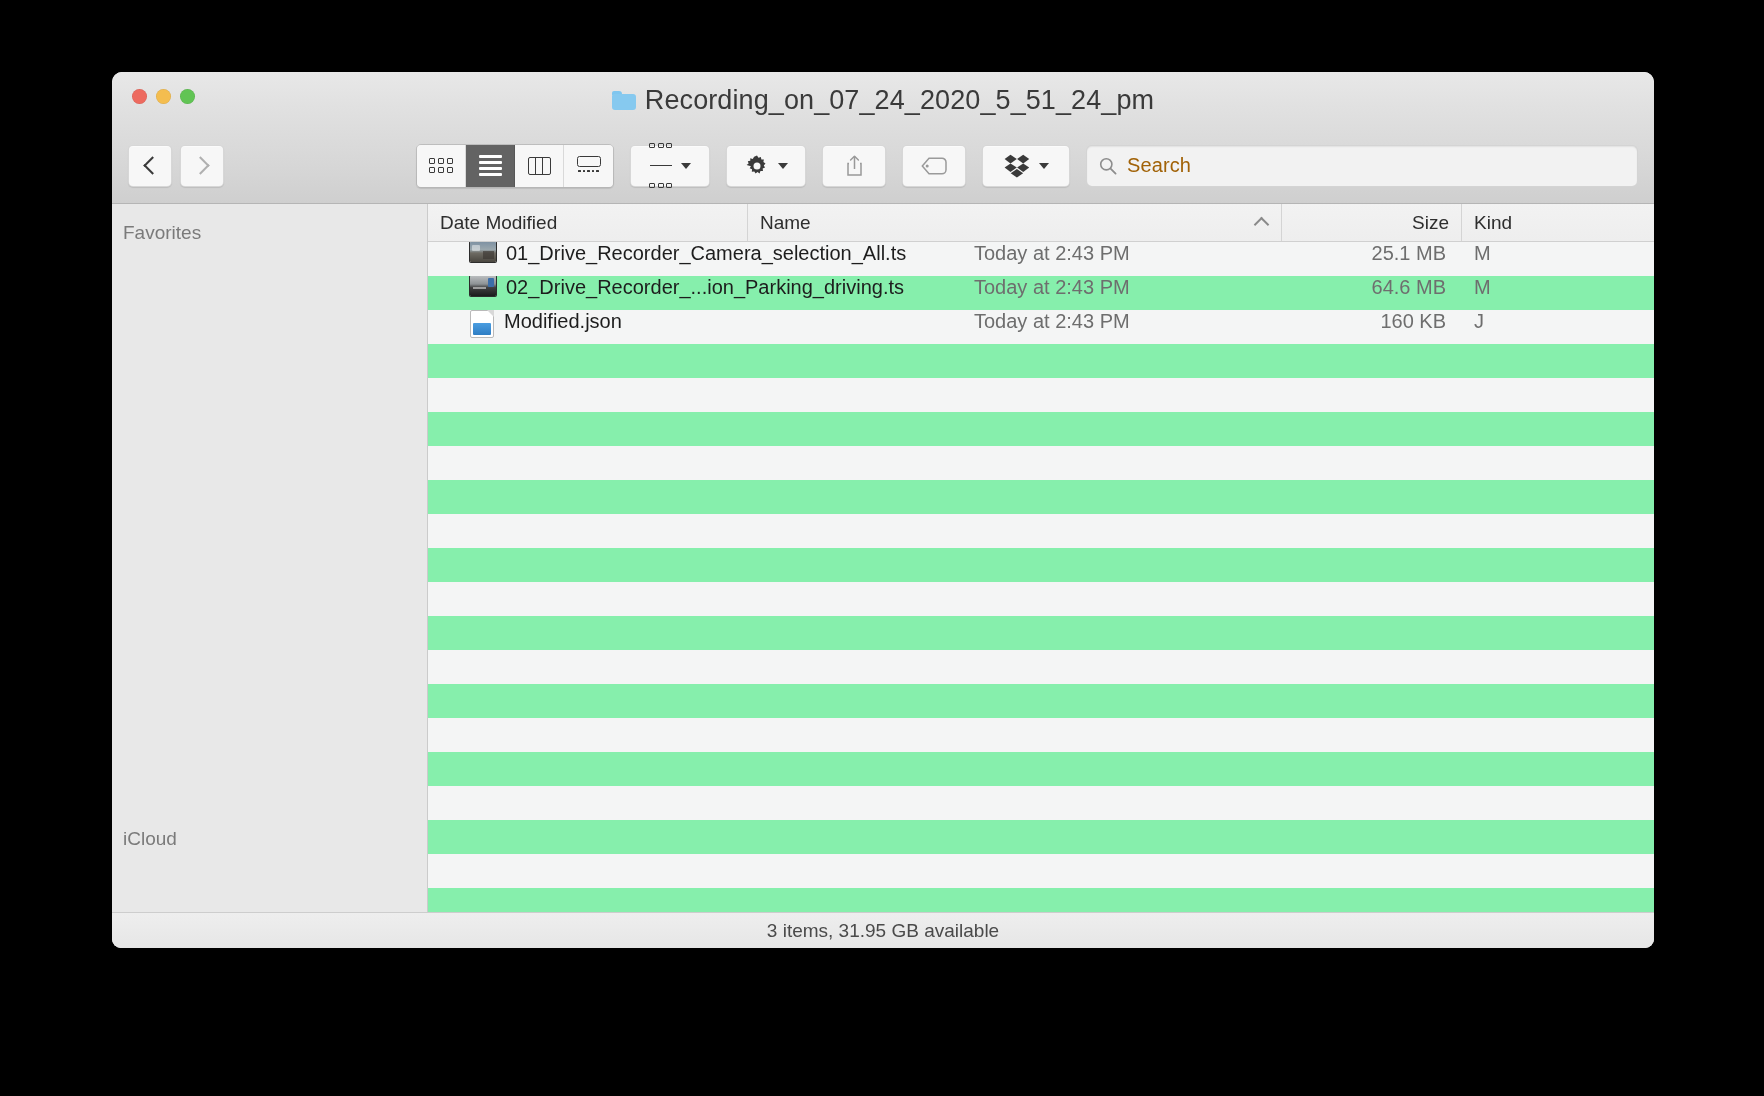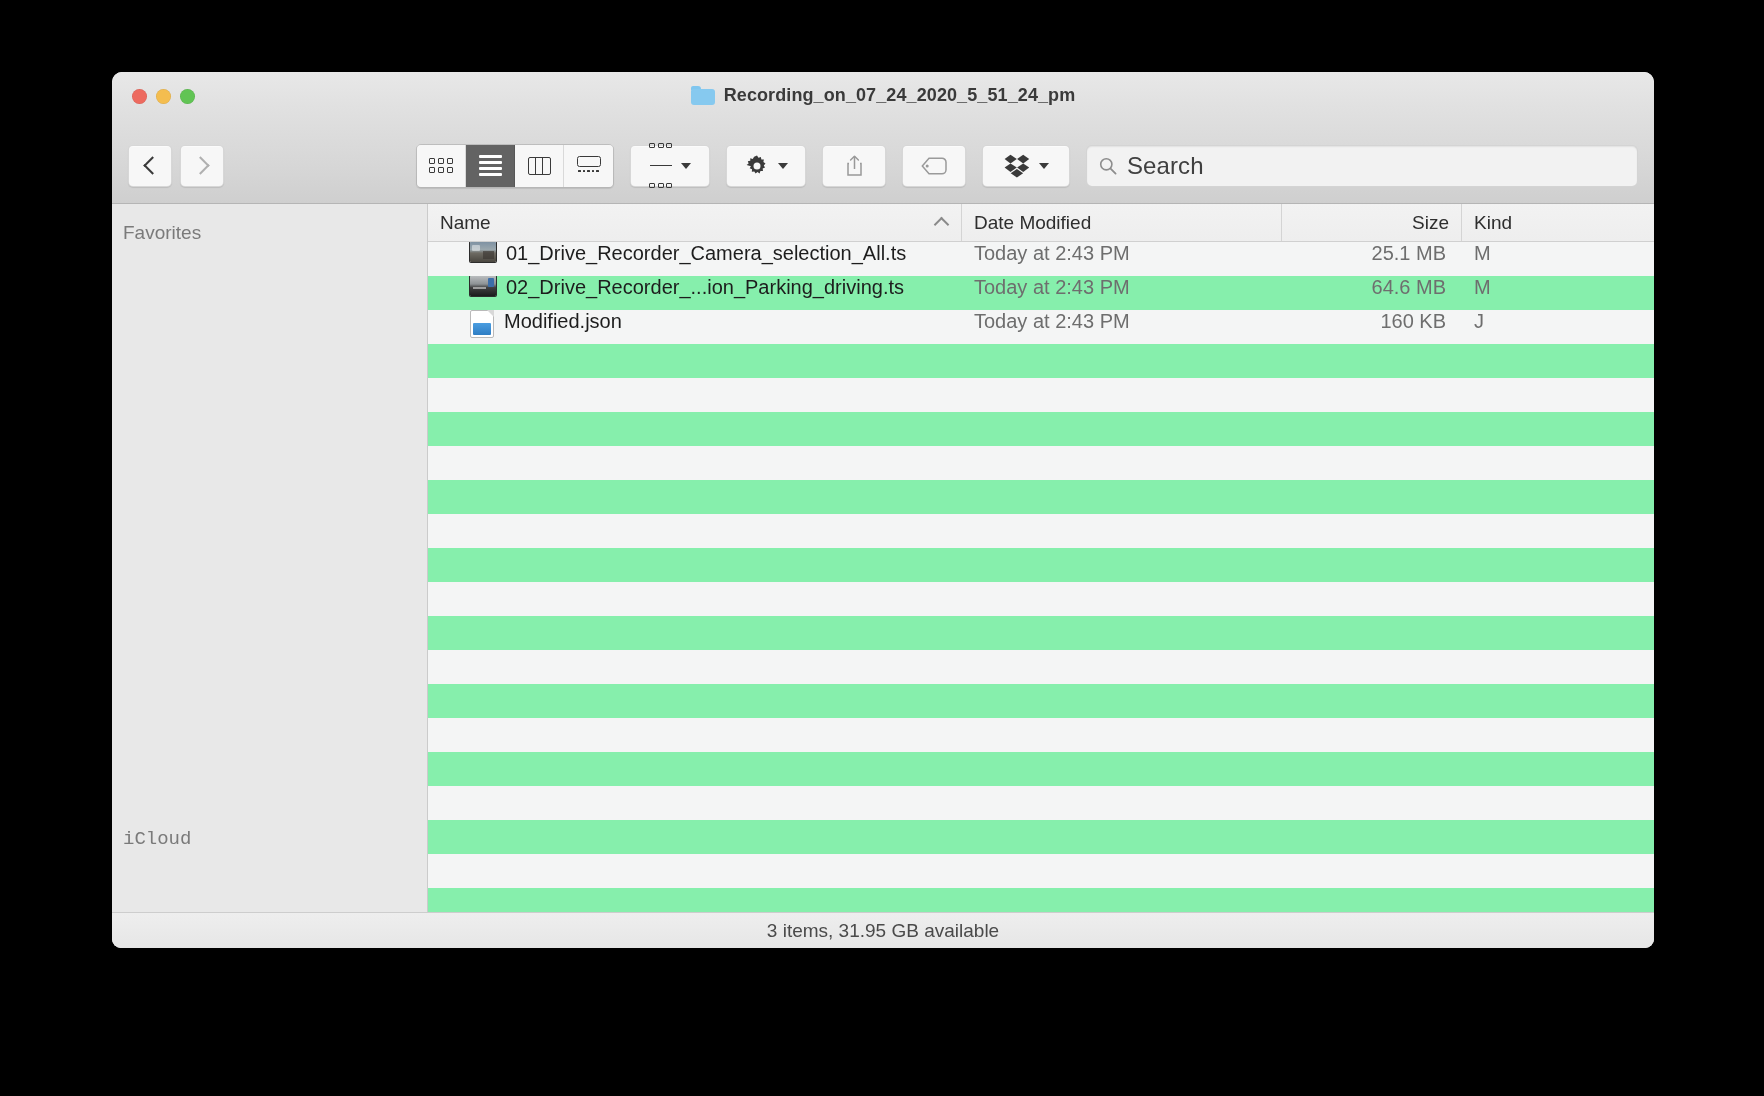--- a/index.html
+++ b/index.html
@@ -62,23 +62,23 @@
     left: 0;
     right: 0;
     top: 13px;
     display: flex;
     align-items: center;
     justify-content: center;
     gap: 9px;
     pointer-events: none;
   }
   .title-text {
-    font-size: 18px;
+    font-size: 27px;
     color: #3a3a3a;
-    font-weight: 700;
+    font-weight: 400;
     letter-spacing: 0.1px;
     white-space: nowrap;
     text-align: center;
   }
   .folder-icon {
     width: 24px;
     height: 19px;
     position: relative;
     flex: 0 0 auto;
   }
@@ -207,22 +207,22 @@
     box-shadow: inset 0 1px 1.5px rgba(0,0,0,0.07);
     display: flex;
     align-items: center;
     padding: 0 12px;
     box-sizing: border-box;
     gap: 10px;
     margin-left: 16px;
   }
   .ico-search { width: 18px; height: 18px; flex: 0 0 auto; }
   .search-placeholder {
-    font-size: 24px;
-    color: #404040;
+    font-size: 20px;
+    color: #a16207;
     letter-spacing: 0.1px;
   }
 
   
   .body-area {
     display: flex;
     height: 708px;
     position: relative;
   }
 
@@ -235,21 +235,21 @@
     box-sizing: border-box;
   }
   .sidebar-section {
     position: absolute;
     left: 11px;
     font-size: 19px;
     color: #7a7a7a;
     font-weight: 400;
   }
   .sb-favorites { top: 18px; }
-  .sb-icloud { top: 624px; font-family: Liberation Mono, monospace; }
+  .sb-icloud { top: 624px; }
 
   .filelist {
     flex: 1;
     background: #ffffff;
     position: relative;
     overflow: hidden;
   }
 
   .col-header {
     display: flex;
@@ -520,26 +520,26 @@
     <div class="body-area">
 
       <div class="sidebar">
         <div class="sidebar-section sb-favorites">Favorites</div>
         <div class="sidebar-section sb-icloud">iCloud</div>
       </div>
 
       <div class="filelist">
 
         <div class="col-header">
+          <div class="col col-date">
+            <span>Date Modified</span>
+          </div>
           <div class="col col-name">
             <span>Name</span>
             <span class="sort-chevron"></span>
-          </div>
-          <div class="col col-date">
-            <span>Date Modified</span>
           </div>
           <div class="col col-size">
             <span>Size</span>
           </div>
           <div class="col col-kind">
             <span>Kind</span>
           </div>
         </div>
 
         <div class="rows">

